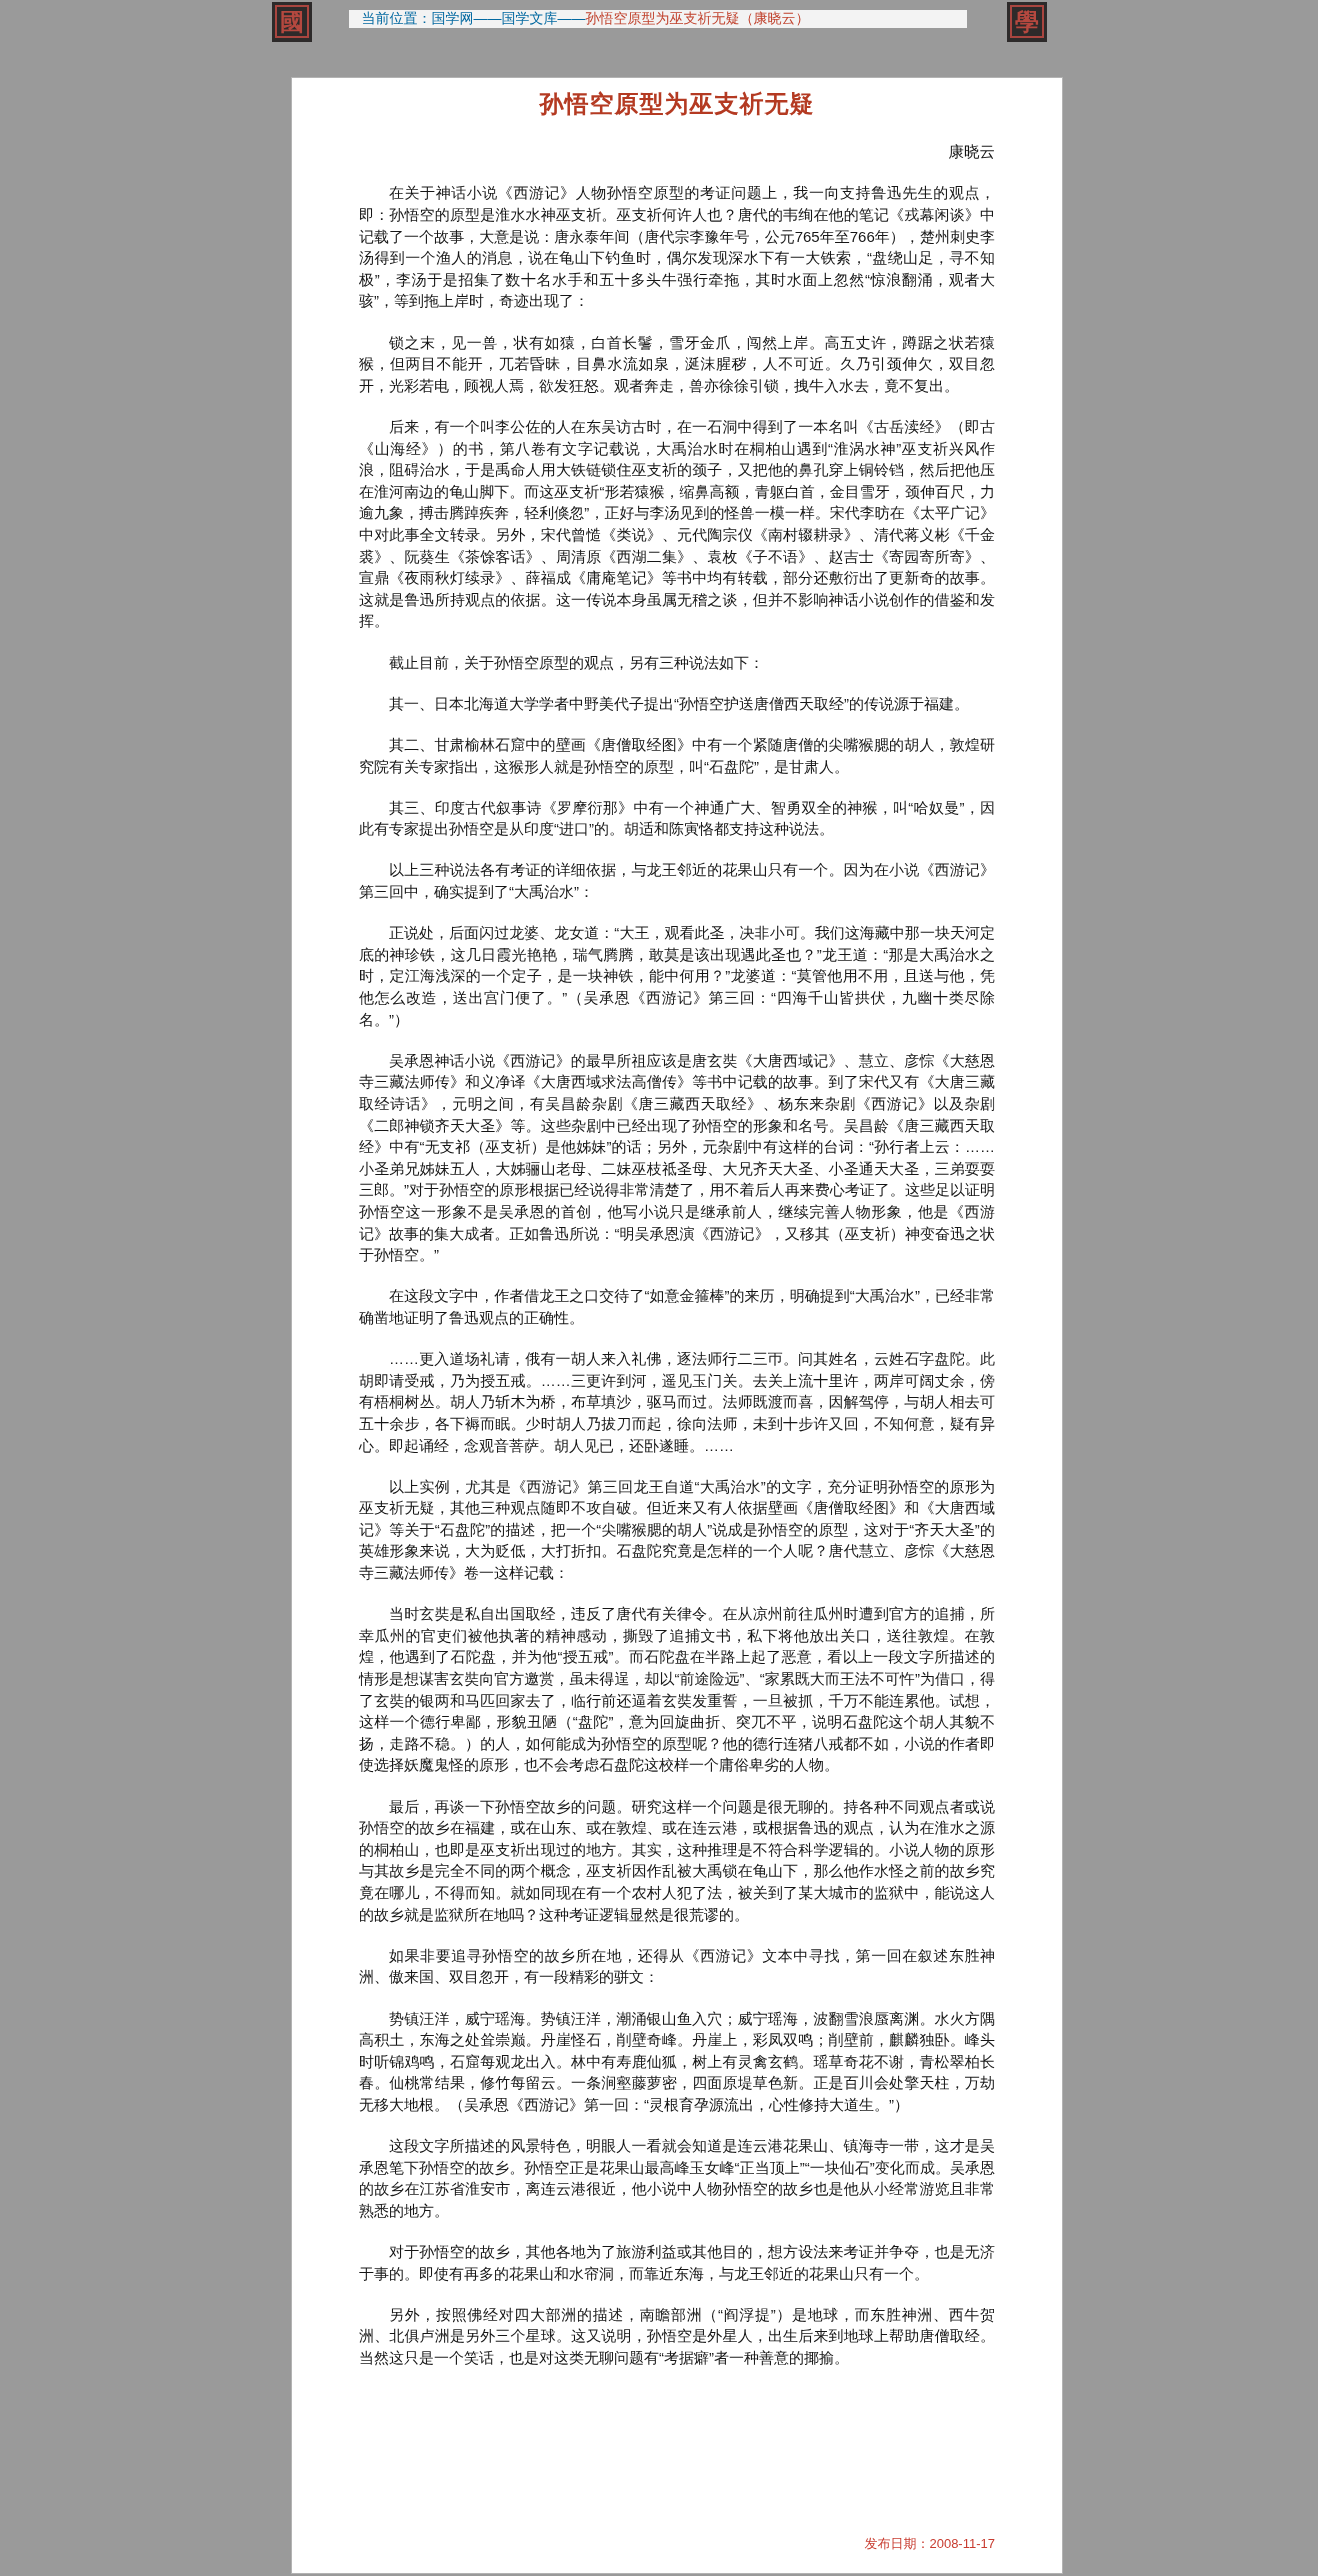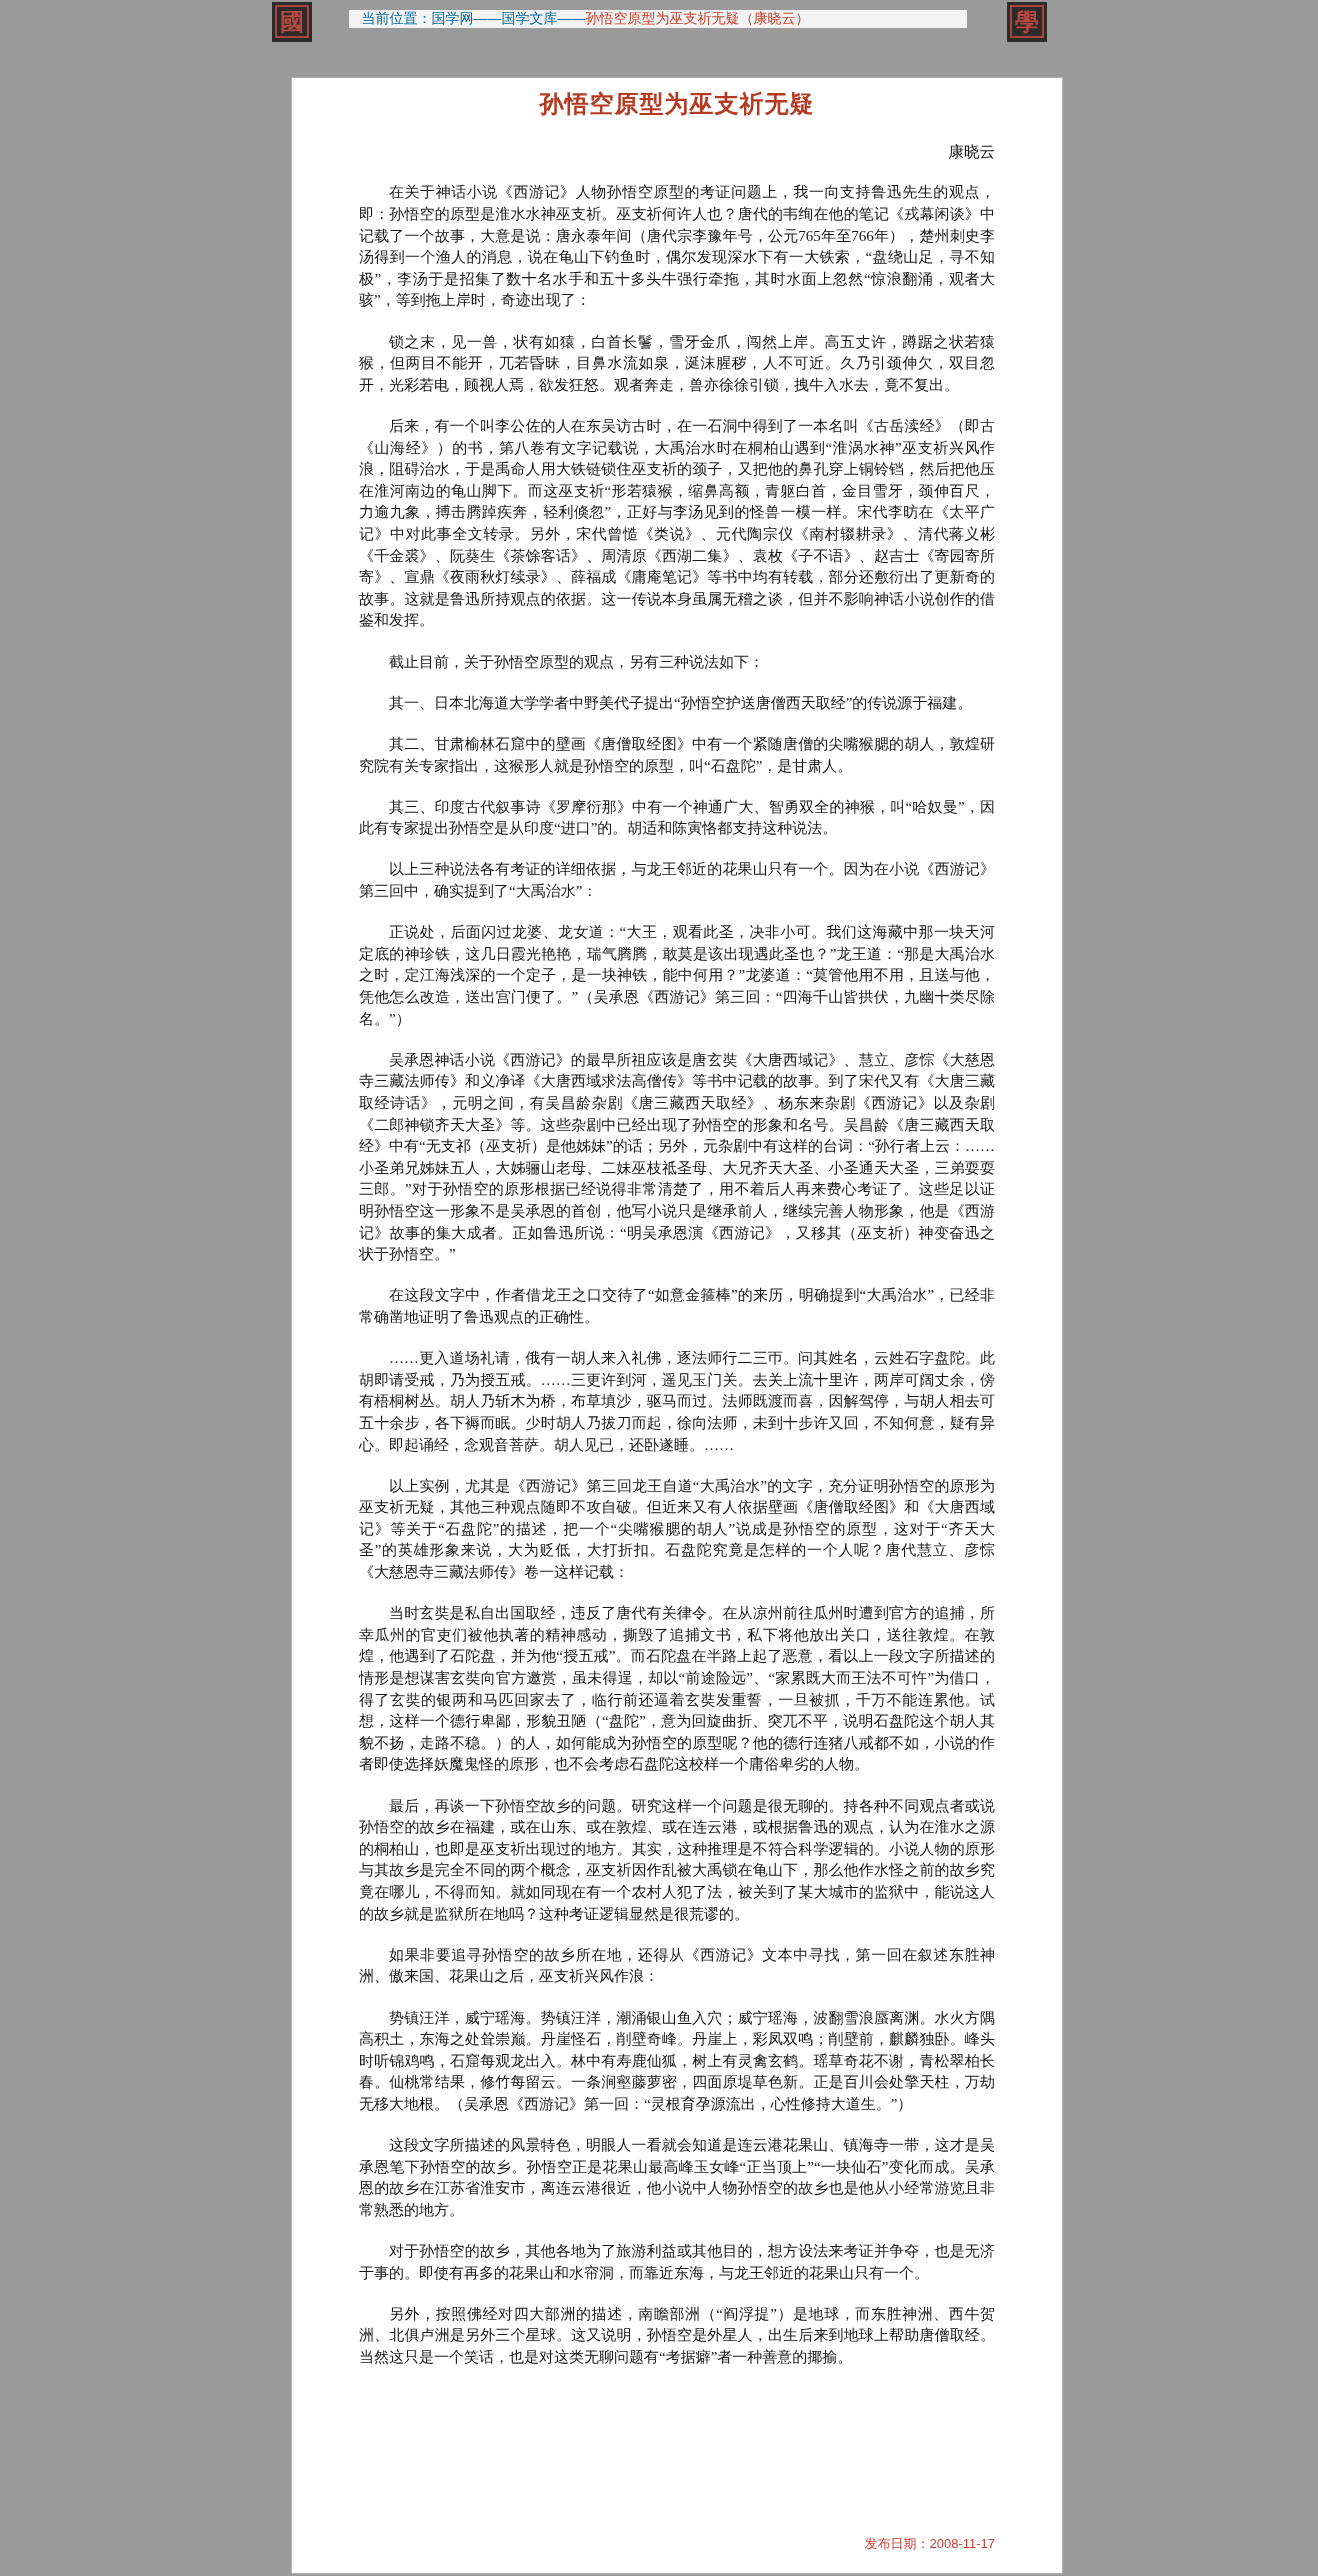--- a/index.html
+++ b/index.html
@@ -48,21 +48,20 @@
     font-size:24px;font-weight:bold;color:#b43a22;
     letter-spacing:1px;
   }
   .article-author{
     margin:21.6px 67px 0 67px;
     text-align:right;
     font-size:15.5px;color:#141414;
   }
   .article-body{
     margin:13.4px 67px 0 67px;
-    font-family:Liberation Serif, serif;
   }
   .article-body p{
     font-size:15px;line-height:21.6px;color:#161616;
     text-indent:2em;text-align:justify;
     margin:19.6px 0;
   }
   .publish-date{
     position:absolute;right:67px;bottom:19.6px;
     font-size:13px;color:#c83c30;
   }
@@ -99,21 +98,21 @@
         <p>其二、甘肃榆林石窟中的壁画《唐僧取经图》中有一个紧随唐僧的尖嘴猴腮的胡人，敦煌研究院有关专家指出，这猴形人就是孙悟空的原型，叫“石盘陀”，是甘肃人。</p>
         <p>其三、印度古代叙事诗《罗摩衍那》中有一个神通广大、智勇双全的神猴，叫“哈奴曼”，因此有专家提出孙悟空是从印度“进口”的。胡适和陈寅恪都支持这种说法。</p>
         <p>以上三种说法各有考证的详细依据，与龙王邻近的花果山只有一个。因为在小说《西游记》第三回中，确实提到了“大禹治水”：</p>
         <p>正说处，后面闪过龙婆、龙女道：“大王，观看此圣，决非小可。我们这海藏中那一块天河定底的神珍铁，这几日霞光艳艳，瑞气腾腾，敢莫是该出现遇此圣也？”龙王道：“那是大禹治水之时，定江海浅深的一个定子，是一块神铁，能中何用？”龙婆道：“莫管他用不用，且送与他，凭他怎么改造，送出宫门便了。”（吴承恩《西游记》第三回：“四海千山皆拱伏，九幽十类尽除名。”）</p>
         <p>吴承恩神话小说《西游记》的最早所祖应该是唐玄奘《大唐西域记》、慧立、彦悰《大慈恩寺三藏法师传》和义净译《大唐西域求法高僧传》等书中记载的故事。到了宋代又有《大唐三藏取经诗话》，元明之间，有吴昌龄杂剧《唐三藏西天取经》、杨东来杂剧《西游记》以及杂剧《二郎神锁齐天大圣》等。这些杂剧中已经出现了孙悟空的形象和名号。吴昌龄《唐三藏西天取经》中有“无支祁（巫支祈）是他姊妹”的话；另外，元杂剧中有这样的台词：“孙行者上云：……小圣弟兄姊妹五人，大姊骊山老母、二妹巫枝祗圣母、大兄齐天大圣、小圣通天大圣，三弟耍耍三郎。”对于孙悟空的原形根据已经说得非常清楚了，用不着后人再来费心考证了。这些足以证明孙悟空这一形象不是吴承恩的首创，他写小说只是继承前人，继续完善人物形象，他是《西游记》故事的集大成者。正如鲁迅所说：“明吴承恩演《西游记》，又移其（巫支祈）神变奋迅之状于孙悟空。”</p>
         <p>在这段文字中，作者借龙王之口交待了“如意金箍棒”的来历，明确提到“大禹治水”，已经非常确凿地证明了鲁迅观点的正确性。</p>
         <p>……更入道场礼请，俄有一胡人来入礼佛，逐法师行二三帀。问其姓名，云姓石字盘陀。此胡即请受戒，乃为授五戒。……三更许到河，遥见玉门关。去关上流十里许，两岸可阔丈余，傍有梧桐树丛。胡人乃斩木为桥，布草填沙，驱马而过。法师既渡而喜，因解驾停，与胡人相去可五十余步，各下褥而眠。少时胡人乃拔刀而起，徐向法师，未到十步许又回，不知何意，疑有异心。即起诵经，念观音菩萨。胡人见已，还卧遂睡。……</p>
         <p>以上实例，尤其是《西游记》第三回龙王自道“大禹治水”的文字，充分证明孙悟空的原形为巫支祈无疑，其他三种观点随即不攻自破。但近来又有人依据壁画《唐僧取经图》和《大唐西域记》等关于“石盘陀”的描述，把一个“尖嘴猴腮的胡人”说成是孙悟空的原型，这对于“齐天大圣”的英雄形象来说，大为贬低，大打折扣。石盘陀究竟是怎样的一个人呢？唐代慧立、彦悰《大慈恩寺三藏法师传》卷一这样记载：</p>
         <p>当时玄奘是私自出国取经，违反了唐代有关律令。在从凉州前往瓜州时遭到官方的追捕，所幸瓜州的官吏们被他执著的精神感动，撕毁了追捕文书，私下将他放出关口，送往敦煌。在敦煌，他遇到了石陀盘，并为他“授五戒”。而石陀盘在半路上起了恶意，看以上一段文字所描述的情形是想谋害玄奘向官方邀赏，虽未得逞，却以“前途险远”、“家累既大而王法不可忤”为借口，得了玄奘的银两和马匹回家去了，临行前还逼着玄奘发重誓，一旦被抓，千万不能连累他。试想，这样一个德行卑鄙，形貌丑陋（“盘陀”，意为回旋曲折、突兀不平，说明石盘陀这个胡人其貌不扬，走路不稳。）的人，如何能成为孙悟空的原型呢？他的德行连猪八戒都不如，小说的作者即使选择妖魔鬼怪的原形，也不会考虑石盘陀这校样一个庸俗卑劣的人物。</p>
         <p>最后，再谈一下孙悟空故乡的问题。研究这样一个问题是很无聊的。持各种不同观点者或说孙悟空的故乡在福建，或在山东、或在敦煌、或在连云港，或根据鲁迅的观点，认为在淮水之源的桐柏山，也即是巫支祈出现过的地方。其实，这种推理是不符合科学逻辑的。小说人物的原形与其故乡是完全不同的两个概念，巫支祈因作乱被大禹锁在龟山下，那么他作水怪之前的故乡究竟在哪儿，不得而知。就如同现在有一个农村人犯了法，被关到了某大城市的监狱中，能说这人的故乡就是监狱所在地吗？这种考证逻辑显然是很荒谬的。</p>
-        <p>如果非要追寻孙悟空的故乡所在地，还得从《西游记》文本中寻找，第一回在叙述东胜神洲、傲来国、花果山之后，巫支祈兴风作浪：</p>
+        <p>如果非要追寻孙悟空的故乡所在地，还得从《西游记》文本中寻找，第一回在叙述东胜神洲、傲来国、双目忽开，有一段精彩的骈文：</p>
         <p>势镇汪洋，威宁瑶海。势镇汪洋，潮涌银山鱼入穴；威宁瑶海，波翻雪浪蜃离渊。水火方隅高积土，东海之处耸崇巅。丹崖怪石，削壁奇峰。丹崖上，彩凤双鸣；削壁前，麒麟独卧。峰头时听锦鸡鸣，石窟每观龙出入。林中有寿鹿仙狐，树上有灵禽玄鹤。瑶草奇花不谢，青松翠柏长春。仙桃常结果，修竹每留云。一条涧壑藤萝密，四面原堤草色新。正是百川会处擎天柱，万劫无移大地根。（吴承恩《西游记》第一回：“灵根育孕源流出，心性修持大道生。”）</p>
         <p>这段文字所描述的风景特色，明眼人一看就会知道是连云港花果山、镇海寺一带，这才是吴承恩笔下孙悟空的故乡。孙悟空正是花果山最高峰玉女峰“正当顶上”“一块仙石”变化而成。吴承恩的故乡在江苏省淮安市，离连云港很近，他小说中人物孙悟空的故乡也是他从小经常游览且非常熟悉的地方。</p>
         <p>对于孙悟空的故乡，其他各地为了旅游利益或其他目的，想方设法来考证并争夺，也是无济于事的。即使有再多的花果山和水帘洞，而靠近东海，与龙王邻近的花果山只有一个。</p>
         <p>另外，按照佛经对四大部洲的描述，南瞻部洲（“阎浮提”）是地球，而东胜神洲、西牛贺洲、北俱卢洲是另外三个星球。这又说明，孙悟空是外星人，出生后来到地球上帮助唐僧取经。当然这只是一个笑话，也是对这类无聊问题有“考据癖”者一种善意的揶揄。</p>
       </div>
     <div class="publish-date">发布日期：2008-11-17</div>
   </div>
 
 </div>
 

